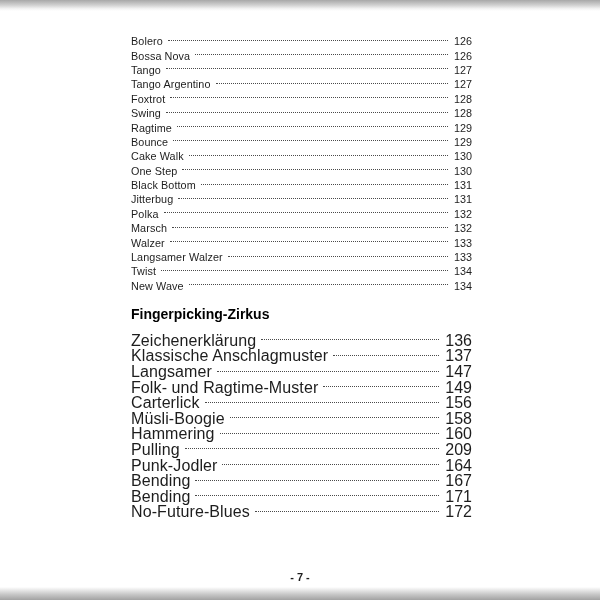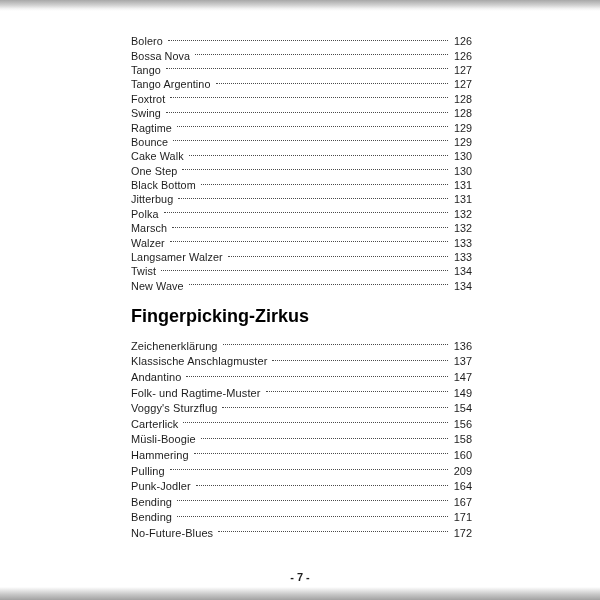--- a/index.html
+++ b/index.html
@@ -44,39 +44,39 @@
   .toc-row {
     display: flex;
     align-items: center;
   }
   .section-0 .toc-row {
     height: 14.4px;
     font-size: 10.8px;
   }
   .section-1 .toc-row {
     height: 15.6px;
-    font-size: 11px;
+    font-size: 16px;
   }
   .toc-row .title {
     white-space: nowrap;
     padding-right: 3px;
     letter-spacing: 0.1px;
   }
   .toc-row .leader {
     flex: 1 1 auto;
     border-bottom: 1.5px dotted #4a4a4a;
     margin: 0 3px 2px 2px;
     min-width: 12px;
   }
   .toc-row .pageno {
     white-space: nowrap;
     padding-left: 3px;
   }
   .section-heading {
-    font-size: 18px;
+    font-size: 14px;
     font-weight: bold;
     color: #000000;
     margin: 13px 0 11px 0;
   }
   .footer {
     position: absolute;
     left: 0;
     right: 0;
     bottom: 17px;
     text-align: center;
@@ -214,36 +214,31 @@
     <span class="pageno">136</span>
   </div>
 
   <div class="toc-row">
     <span class="title">Klassische Anschlagmuster</span>
     <span class="leader"></span>
     <span class="pageno">137</span>
   </div>
 
   <div class="toc-row">
-    <span class="title">Andantino</span>
+    <span class="title">Langsamer</span>
     <span class="leader"></span>
     <span class="pageno">147</span>
   </div>
 
   <div class="toc-row">
     <span class="title">Folk- und Ragtime-Muster</span>
     <span class="leader"></span>
     <span class="pageno">149</span>
   </div>
 
-  <div class="toc-row">
-    <span class="title">Voggy's Sturzflug</span>
-    <span class="leader"></span>
-    <span class="pageno">154</span>
-  </div>
 
   <div class="toc-row">
     <span class="title">Carterlick</span>
     <span class="leader"></span>
     <span class="pageno">156</span>
   </div>
 
   <div class="toc-row">
     <span class="title">Müsli-Boogie</span>
     <span class="leader"></span>

